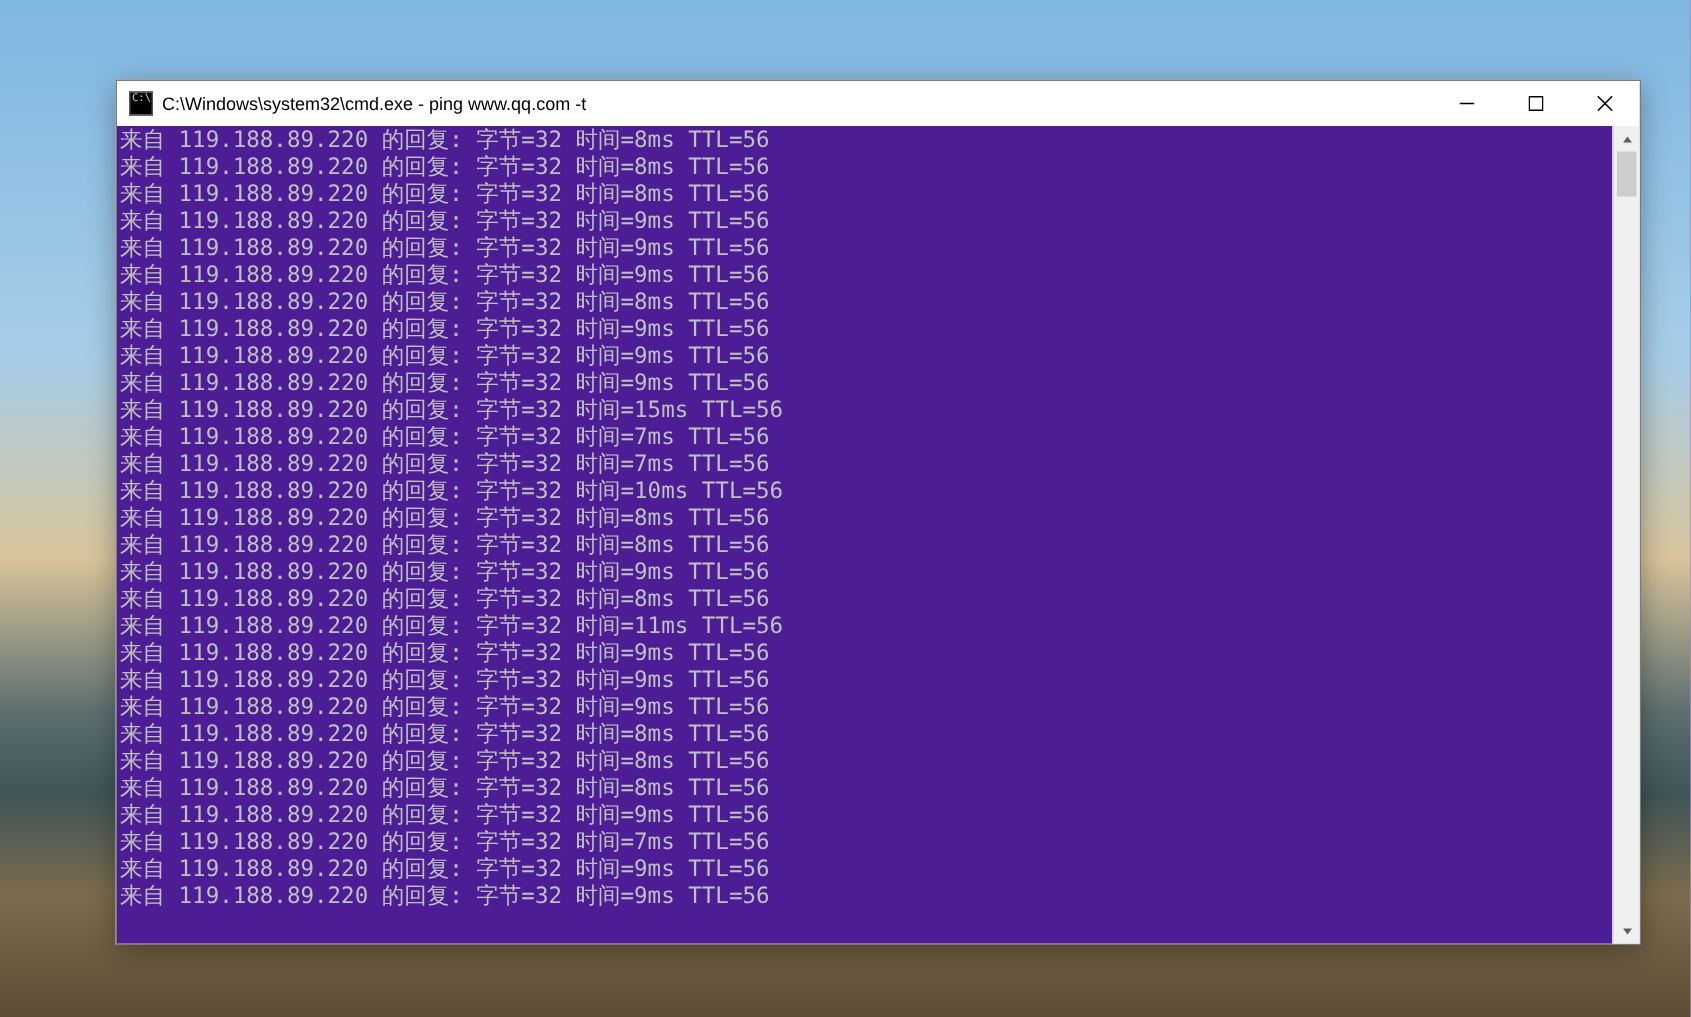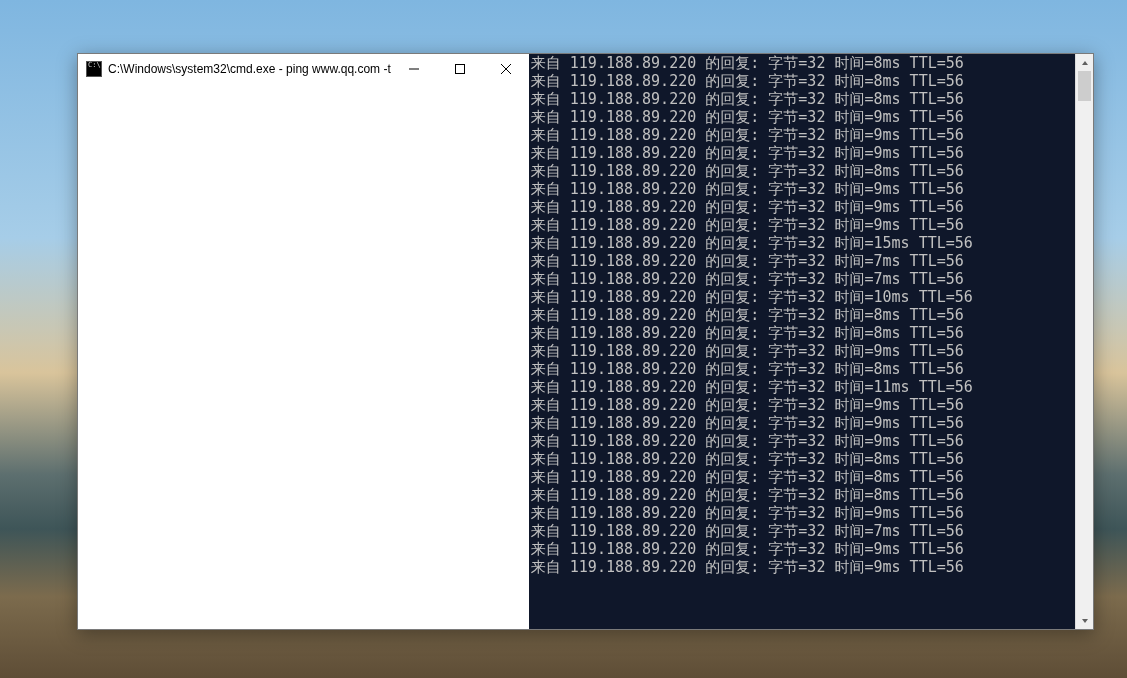--- a/index.html
+++ b/index.html
@@ -26,21 +26,21 @@
   .window {
     position: absolute;
     left: 77px;
     top: 53px;
     width: 1015px;
     height: 575px;
     background: #fff;
     border: 1px solid #7a7a7a;
     box-shadow: 0 4px 18px rgba(0,0,0,0.35);
     display: flex;
-    flex-direction: row;
+    flex-direction: column;
   }
   .titlebar {
     height: 30px;
     background: #fff;
     display: flex;
     align-items: center;
     flex: 0 0 30px;
     user-select: none;
   }
   .titlebar-icon {
@@ -83,21 +83,21 @@
     color: #000;
   }
   .title-btn svg { width: 10px; height: 10px; }
   .client-area {
     flex: 1 1 auto;
     display: flex;
     min-height: 0;
   }
   .console {
     flex: 1 1 auto;
-    background: #0f172a;
+    background: #4c1d95;
     overflow: hidden;
   }
   .console-inner {
     padding: 0 0 0 2px;
     font-family: "NSimSun", "SimSun", Consolas, monospace;
     font-size: 15px;
     line-height: 18px;
     color: #c0c0c0;
     white-space: pre;
   }

